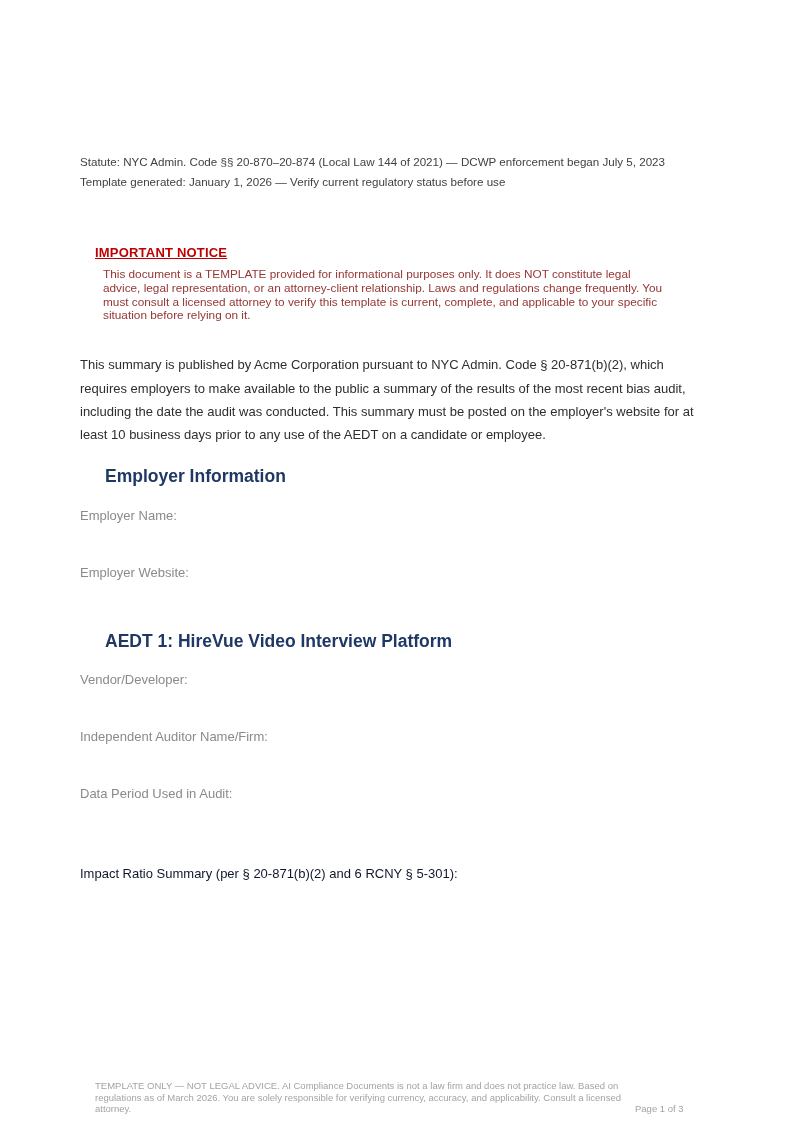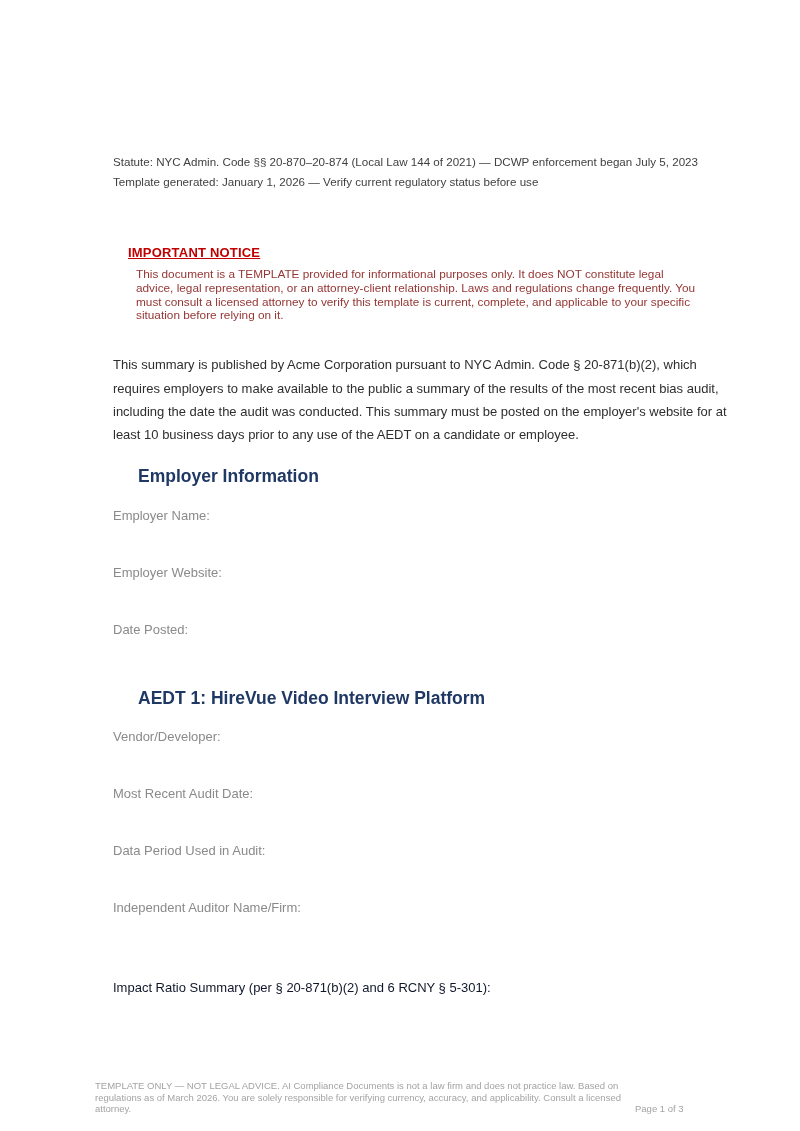--- a/index.html
+++ b/index.html
@@ -10,21 +10,21 @@
   .page {
     position: relative;
     width: 800px;
     height: 1131px;
     background: #ffffff;
     overflow: hidden;
     font-family: "Liberation Sans", sans-serif;
   }
   .content {
     position: absolute;
-    left: 113px;
+    left: 80px;
     top: 152px;
     width: 625px;
   }
   .statute p {
     margin: 0;
     font-size: 11.6px;
     line-height: 19.5px;
     color: #3f3f3f;
   }
   .notice {
@@ -114,31 +114,29 @@
       <p class="notice-body">This document is a TEMPLATE provided for informational purposes only. It does NOT constitute legal advice, legal representation, or an attorney-client relationship. Laws and regulations change frequently. You must consult a licensed attorney to verify this template is current, complete, and applicable to your specific situation before relying on it.</p>
     </div>
 
     <p class="intro">This summary is published by Acme Corporation pursuant to NYC Admin. Code § 20-871(b)(2), which requires employers to make available to the public a summary of the results of the most recent bias audit, including the date the audit was conducted. This summary must be posted on the employer's website for at least 10 business days prior to any use of the AEDT on a candidate or employee.</p>
 
     <div class="section section-1">
       <h2 class="section-heading">Employer Information</h2>
       <div class="fields">
         <p class="field">Employer Name:</p>
         <p class="field">Employer Website:</p>
-        <p class="field">Date Posted:</p>
       </div>
     </div>
 
     <div class="section section-2">
       <h2 class="section-heading">AEDT 1: HireVue Video Interview Platform</h2>
       <div class="fields">
         <p class="field">Vendor/Developer:</p>
-        <p class="field">Most Recent Audit Date:</p>
+        <p class="field">Independent Auditor Name/Firm:</p>
         <p class="field">Data Period Used in Audit:</p>
-        <p class="field">Independent Auditor Name/Firm:</p>
       </div>
     </div>
 
     <p class="impact">Impact Ratio Summary (per § 20-871(b)(2) and 6 RCNY § 5-301):</p>
 
   </div>
 
   <div class="footer">
     <div class="footer-disclaimer">TEMPLATE ONLY — NOT LEGAL ADVICE. AI Compliance Documents is not a law firm and does not practice law. Based on regulations as of March 2026. You are solely responsible for verifying currency, accuracy, and applicability. Consult a licensed attorney.</div>
     <div class="footer-page">Page 1 of 3</div>

